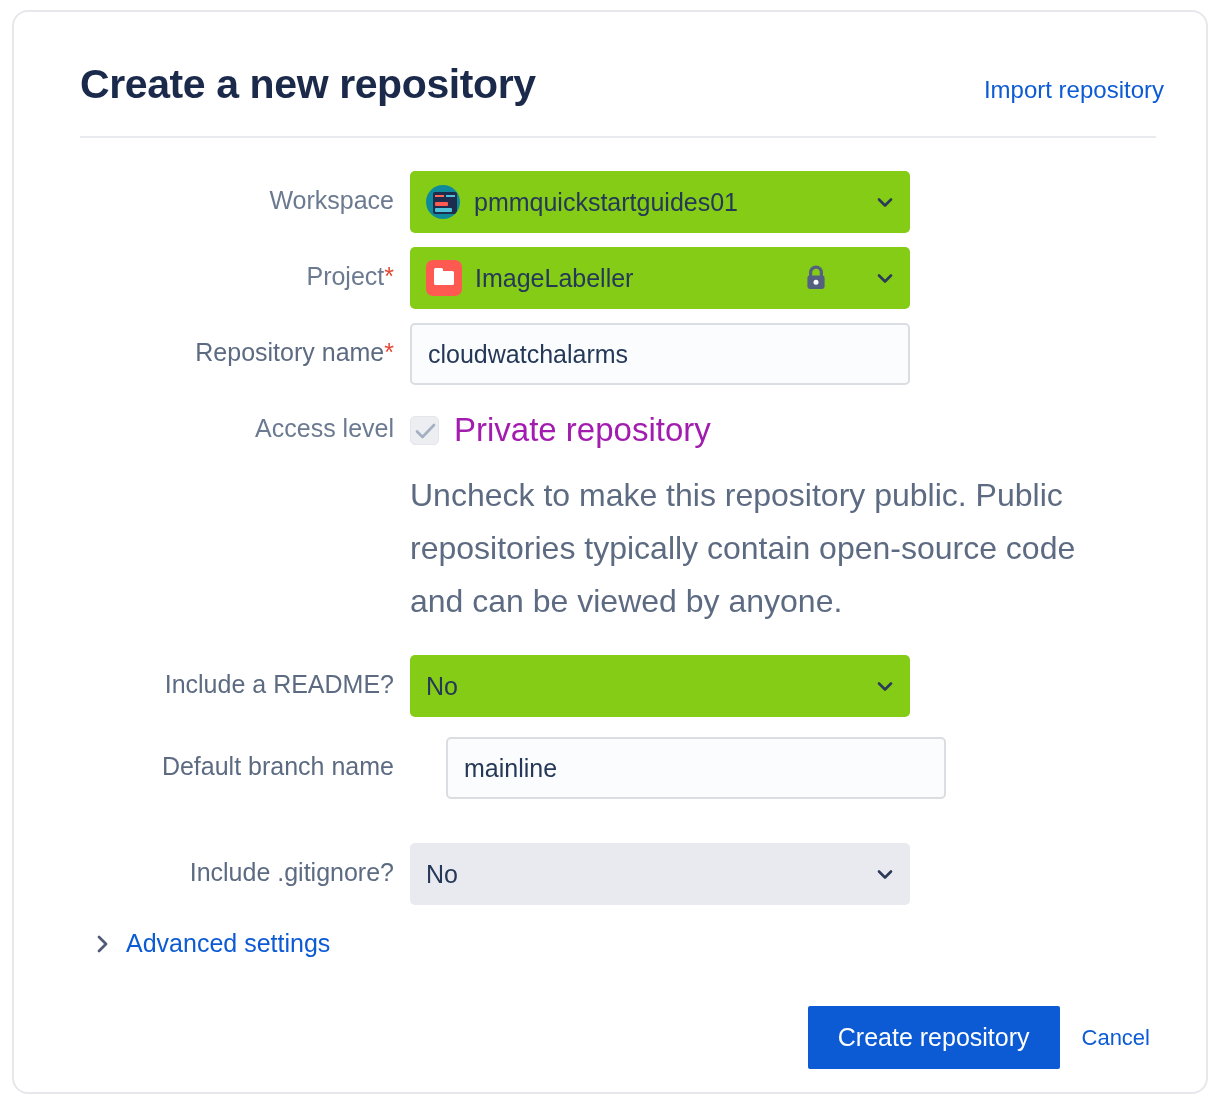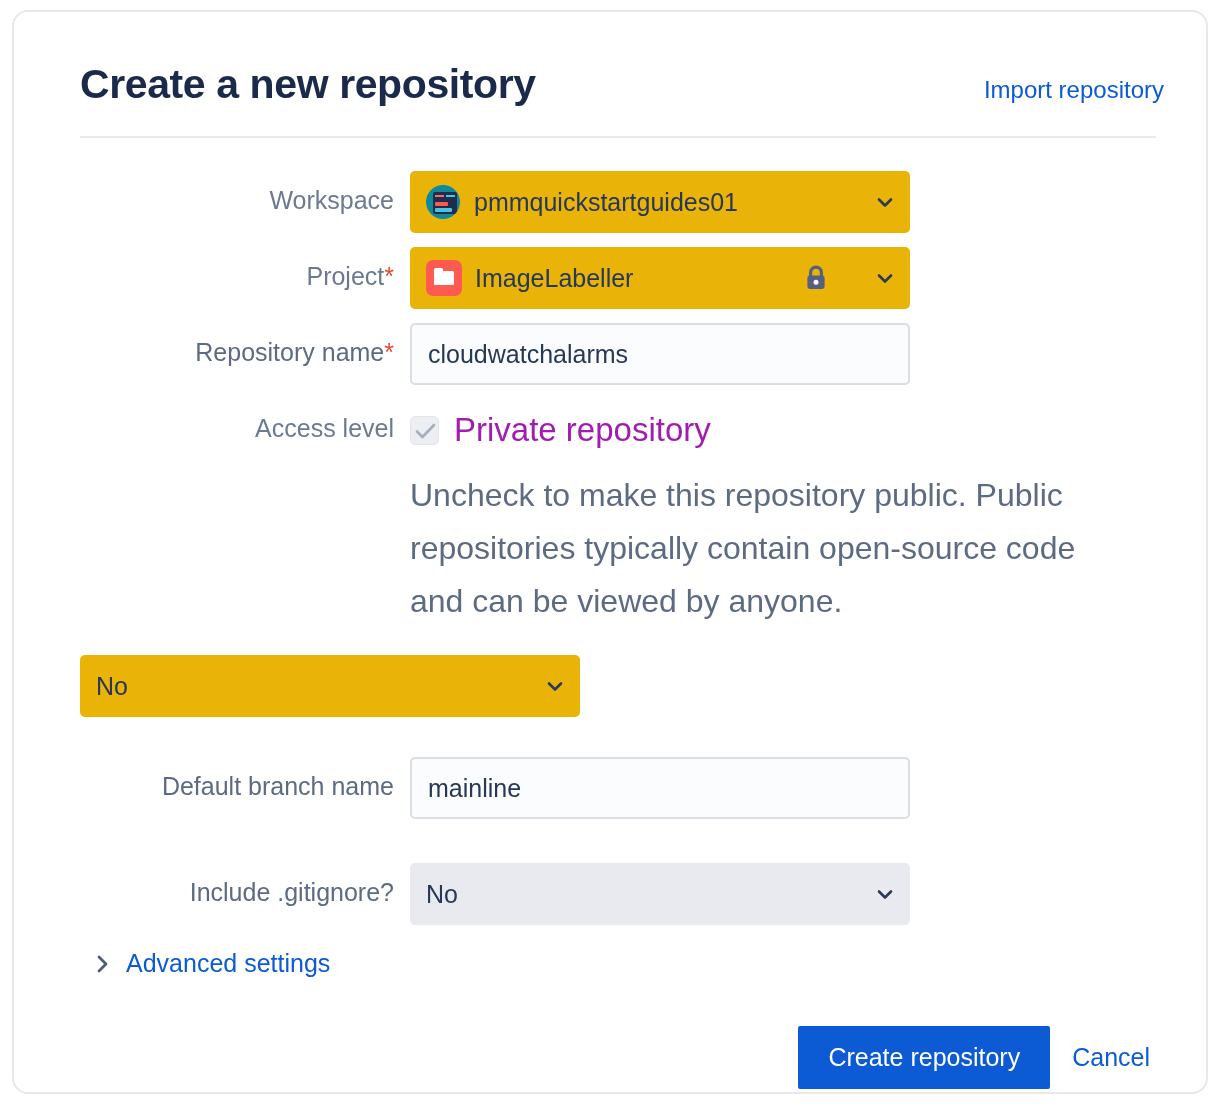--- a/index.html
+++ b/index.html
@@ -101,21 +101,21 @@
     height: 62px;
     border-radius: 5px;
     display: flex;
     align-items: center;
     padding: 0 14px 0 16px;
     font-size: 25px;
     color: #253858;
     cursor: pointer;
     position: relative;
   }
-  .control.soft { background: #eab308; }
+  .control.soft { background: #84cc16; }
   .control.soft-dark { background: #e8eaef; }
   .control.input {
     background: #fbfcfd;
     border: 2px solid #dadde2;
     cursor: text;
   }
   .control .value {
     flex: 1 1 auto;
     white-space: nowrap;
     overflow: hidden;
@@ -262,21 +262,21 @@
     font-size: 25px;
     font-family: "Liberation Sans", sans-serif;
     border: none;
     border-radius: 2px;
     padding: 19px 30px;
     cursor: pointer;
     line-height: 1;
   }
   .btn-link {
     color: #0c5bd4;
-    font-size: 25px;
+    font-size: 22px;
     background: none;
     border: none;
     font-family: "Liberation Sans", sans-serif;
     margin-left: 22px;
     cursor: pointer;
     padding: 0;
   }
 </style>
 </head>
 <body>
@@ -351,33 +351,34 @@
                   <path d="M2 9.5 L7.5 15 L19 3" fill="none" stroke="#a4afc1" stroke-width="2.6" stroke-linecap="round" stroke-linejoin="round"></path>
                 </svg>
             </span>
             <span class="check-label">Private repository</span>
           </div>
           <p class="help-text">Uncheck to make this repository public. Public repositories typically contain open-source code and can be viewed by anyone.</p>
         </div>
       </div>
 
       <div class="row" style="margin-top:28px;">
+        <div class="label-col dark">Include a README?</div>
         <div class="field-col">
           <div class="control soft">
             <span class="value">No</span>
             <span class="chevron-down">
               <svg width="22" height="22" viewBox="0 0 22 22">
                   <path d="M5 8.5 L11 14.5 L17 8.5" fill="none" stroke="#2b3b57" stroke-width="2.6" stroke-linecap="round" stroke-linejoin="round"></path>
                 </svg>
             </span>
           </div>
         </div>
       </div>
 
-      <div class="row" style="margin-top:40px;">
+      <div class="row" style="margin-top:20px;gap:36px;">
         <div class="label-col dark">Default branch name</div>
         <div class="field-col">
           <div class="control input">
             <span class="value">mainline</span>
           </div>
         </div>
       </div>
 
       <div class="row" style="margin-top:44px;">
         <div class="label-col dark">Include .gitignore?</div>

